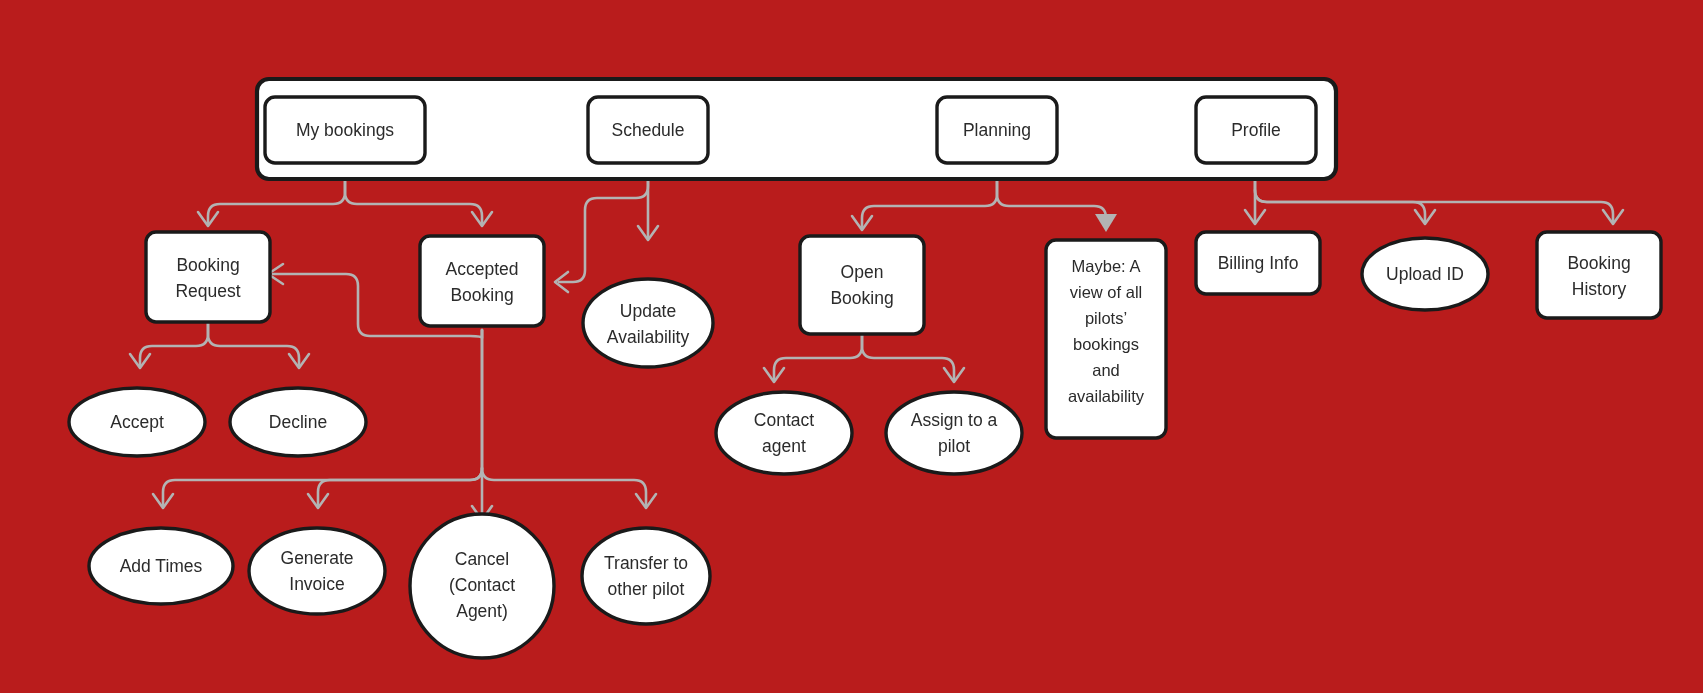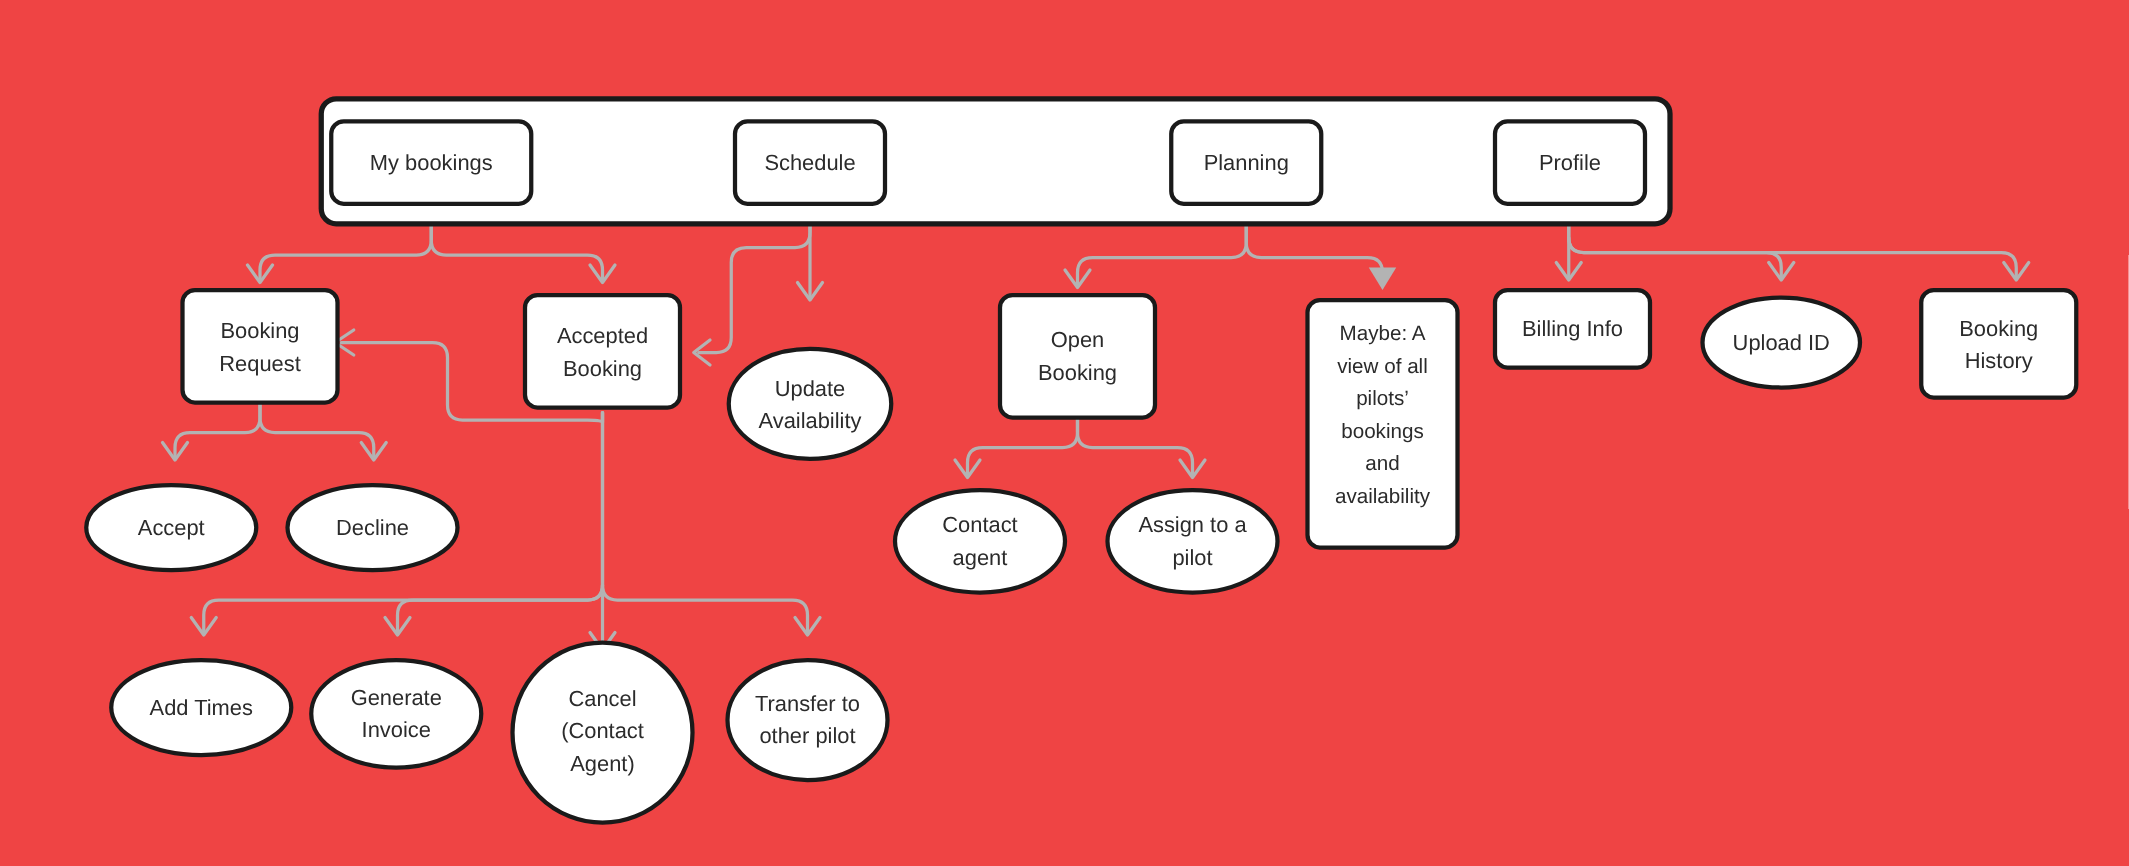--- a/index.html
+++ b/index.html
@@ -10,21 +10,21 @@
   body {
     width: 1703px;
     height: 693px;
     overflow: hidden;
     font-family: "Liberation Sans", sans-serif;
   }
   #diagram-root {
     position: relative;
     width: 1703px;
     height: 693px;
-    background: #ef4444;
+    background: #b91c1c;
   }
   svg#flow {
     display: block;
     width: 1703px;
     height: 693px;
   }
   .node-shape {
     fill: #ffffff;
     stroke: #1a1a1a;
     stroke-width: 3.4;

